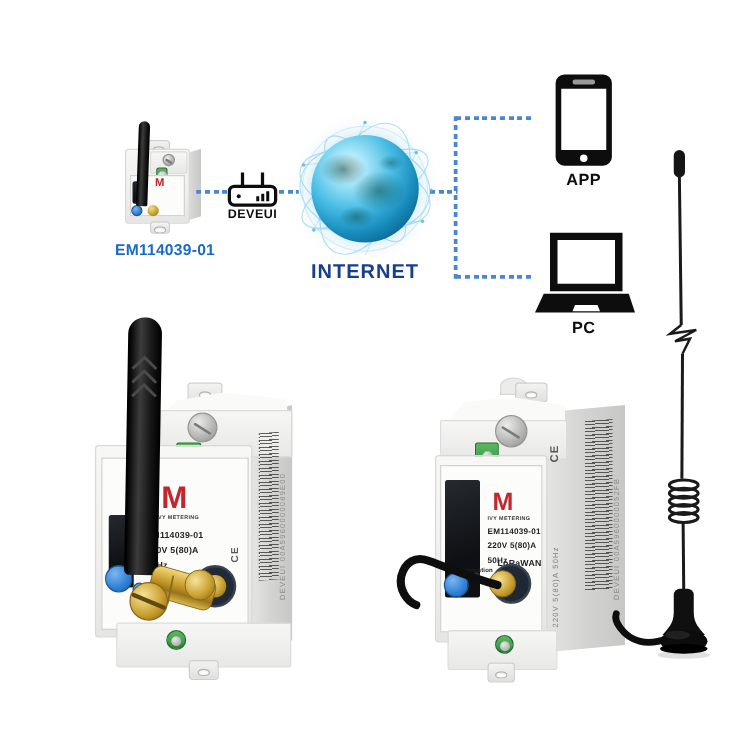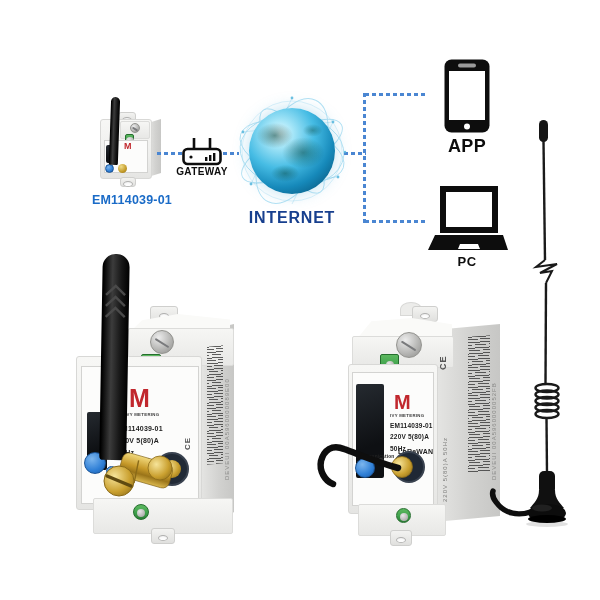--- a/index.html
+++ b/index.html
@@ -97,21 +97,21 @@
 
     <svg class="abs" style="left:181px;top:136px;" width="42" height="31" viewBox="0 0 42 31">
       <line x1="13" y1="2" x2="13" y2="13" stroke="#0d0d0d" stroke-width="2.6"></line>
       <line x1="29" y1="2" x2="29" y2="13" stroke="#0d0d0d" stroke-width="2.6"></line>
       <rect x="2.5" y="13" width="37" height="15" rx="4" fill="#fff" stroke="#0d0d0d" stroke-width="2.6"></rect>
       <rect x="24" y="21" width="2.4" height="4" fill="#0d0d0d"></rect>
       <rect x="28" y="19" width="2.4" height="6" fill="#0d0d0d"></rect>
       <rect x="32" y="17" width="2.4" height="8" fill="#0d0d0d"></rect>
       <circle cx="10" cy="21" r="1.6" fill="#0d0d0d"></circle>
     </svg>
-    <div class="diagram-label" style="left:166px;top:166px;width:72px;font-size:10px;">GATEWAY</div>
+    <div class="diagram-label" style="left:166px;top:166px;width:72px;font-size:10px;">DEVEUI</div>
 
     <svg class="abs" style="left:233px;top:92px;" width="118" height="118" viewBox="0 0 118 118">
       <g fill="none" stroke="#74c9ea" stroke-width="0.9" opacity="0.55">
         <ellipse cx="59" cy="59" rx="56" ry="20" transform="rotate(-28 59 59)"></ellipse>
         <ellipse cx="59" cy="59" rx="54" ry="26" transform="rotate(18 59 59)"></ellipse>
         <ellipse cx="59" cy="59" rx="50" ry="18" transform="rotate(55 59 59)"></ellipse>
         <ellipse cx="59" cy="59" rx="56" ry="30" transform="rotate(-65 59 59)"></ellipse>
         <ellipse cx="59" cy="59" rx="52" ry="36" transform="rotate(5 59 59)"></ellipse>
         <circle cx="59" cy="59" r="50" opacity="0.5"></circle>
       </g>
@@ -132,21 +132,21 @@
     </svg>
     <div class="globe-sphere" style="left:249px;top:108px;width:86px;height:86px;"></div>
     <div class="internet-label" style="left:232px;top:209px;width:120px;">INTERNET</div>
 
     <svg class="abs" style="left:443px;top:58px;" width="48" height="76" viewBox="0 0 48 76">
       <rect x="1.5" y="1.5" width="45" height="73" rx="7" fill="#0d0d0d"></rect>
       <rect x="6" y="13" width="36" height="49" fill="#fff"></rect>
       <rect x="15" y="5.5" width="18" height="4" rx="2" fill="#9a9a9a"></rect>
       <circle cx="24" cy="68.5" r="3" fill="#fff"></circle>
     </svg>
-    <div class="diagram-label" style="left:443px;top:136px;width:48px;font-size:18px;">APP</div>
+    <div class="diagram-label" style="left:443px;top:136px;width:48px;font-size:13px;">APP</div>
 
     <svg class="abs" style="left:426px;top:186px;" width="82" height="70" viewBox="0 0 82 70">
       <rect x="17" y="3" width="52" height="41" fill="#fff" stroke="#0d0d0d" stroke-width="6"></rect>
       <polygon points="9,49 77,49 82,64 2,64" fill="#0d0d0d"></polygon>
       <polygon points="34,58 52,58 54,63 32,63" fill="#fff"></polygon>
     </svg>
     <div class="diagram-label" style="left:426px;top:254px;width:82px;font-size:13px;">PC</div>
   </div>
 
   <div class="abs" style="left:55px;top:250px;width:215px;height:300px;">

